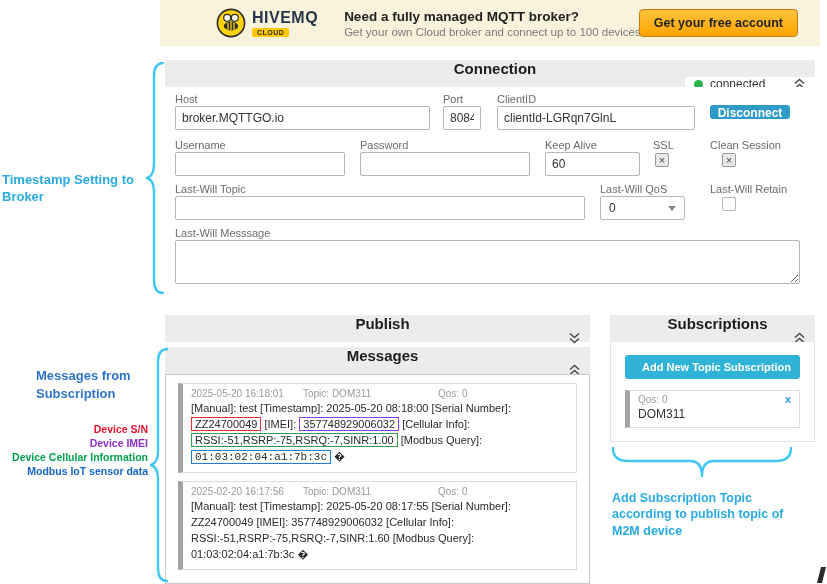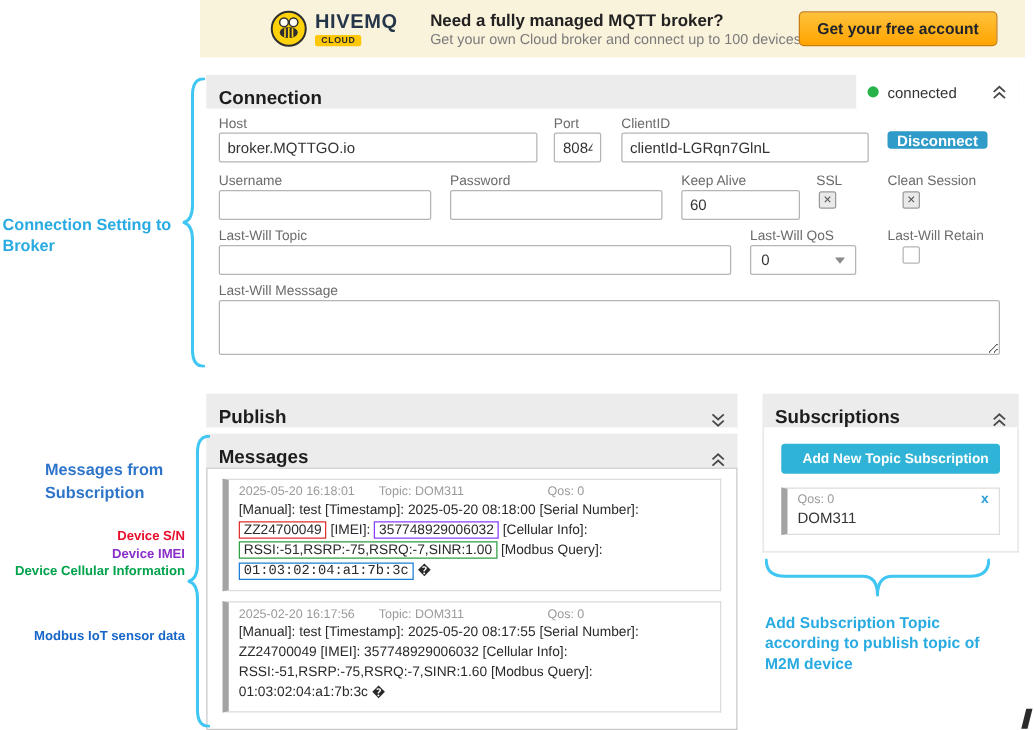--- a/index.html
+++ b/index.html
@@ -18,22 +18,22 @@
                  padding:1px 5px; border-radius:2px; margin-top:2px; letter-spacing:0.5px; }
   .banner-text { margin-left:26px; }
   .banner-headline { font-size:13.5px; font-weight:bold; color:#222; }
   .banner-sub { font-size:11.5px; color:#7a7a7a; margin-top:2px; }
   .cta { position:absolute; right:22px; top:9px; height:28px; padding:0 14px;
          background:linear-gradient(#ffc23c,#ffa400); border:1px solid #c87d12;
          border-radius:4px; font-weight:bold; font-size:12.5px; color:#20242a;
          font-family:inherit; cursor:pointer; }
 
   
-  .sec-header { height:27px; background:#ececec; display:flex; align-items:flex-end;
-                padding-left:10px; box-sizing:border-box; }
+  .sec-header { height:27px; background:#ececec; display:flex; align-items:center;
+                padding-left:10px; box-sizing:border-box;flex-direction:column; }
   .sec-title { font-weight:bold; font-size:15px; color:#1d1d1d; }
   .chev { margin-left:auto; margin-right:9px; cursor:pointer; flex:none; }
   .chev-in { cursor:pointer; }
 
   
   .conn-section { position:absolute; left:165px; top:60px; width:650px; }
   .status-area { margin-left:auto; background:#fff; height:27px; width:130px;
                  display:flex; align-items:center; padding:0 9px; box-sizing:border-box; gap:7px; }
   .dot { width:9px; height:9px; border-radius:50%; background:#27b24a; flex:none; }
   .status-text { font-size:12px; color:#333; }
@@ -90,21 +90,21 @@
   .sub-topic { font-size:12px; color:#333; margin-top:2px; }
 
   
   .ann { position:absolute; font-weight:bold; }
   .ann-conn { left:2px; top:172px; width:152px; font-size:13px; color:#29abe2; line-height:1.3; }
   .ann-msgs { left:36px; top:367px; width:100px; font-size:13px; color:#2e75c9; line-height:1.35; }
   .ann-dev { position:absolute; right:679px; white-space:nowrap; font-weight:bold; font-size:10.5px; }
   .ann-sn    { top:423px; color:#e8112d; }
   .ann-imei  { top:437px; color:#8b2fc9; }
   .ann-cell  { top:451px; color:#00a24b; }
-  .ann-modb  { top:465px; color:#1766c8;margin-top:38px; }
+  .ann-modb  { top:465px; color:#1766c8; }
   .ann-subnote { left:612px; top:490px; width:200px; font-size:12.5px; color:#29abe2; line-height:1.3; }
   .brace { position:absolute; }
   .edge-artifact { position:absolute; left:819px; top:567px; width:5px; height:16px;
                    background:#2b2b2b; transform:skewX(-14deg); }
 </style>
 </head>
 <body>
 
 <div class="screen">
 
@@ -239,21 +239,21 @@
     <button class="add-sub-btn">Add New Topic Subscription</button>
     <div class="sub-card">
       <div class="sub-head">
         <span>Qos: 0</span>
         <span class="sub-close">x</span>
       </div>
       <div class="sub-topic">DOM311</div>
     </div>
   </div>
 
-  <div class="ann ann-conn">Connection Setting to Broker</div>
+  <div class="ann ann-conn">Timestamp Setting to Broker</div>
   <svg class="brace" style="left:146px;top:62px" width="18" height="232" viewBox="0 0 18 232">
     <path d="M 17,1 Q 8,1 8,14 L 8,102 Q 8,114 1,116 Q 8,118 8,130 L 8,218 Q 8,231 17,231" fill="none" stroke="#3fc6f2" stroke-width="2.4" stroke-linecap="round" stroke-linejoin="round"></path>
   </svg>
 
   <div class="ann ann-msgs">Messages from Subscription</div>
   <svg class="brace" style="left:150px;top:348px" width="18" height="234" viewBox="0 0 18 234">
     <path d="M 17,1 Q 8,1 8,14 L 8,103 Q 8,115 1,117 Q 8,119 8,131 L 8,220 Q 8,233 17,233" fill="none" stroke="#3fc6f2" stroke-width="2.4" stroke-linecap="round" stroke-linejoin="round"></path>
   </svg>
 
   <div class="ann-dev ann-sn">Device S/N</div>

